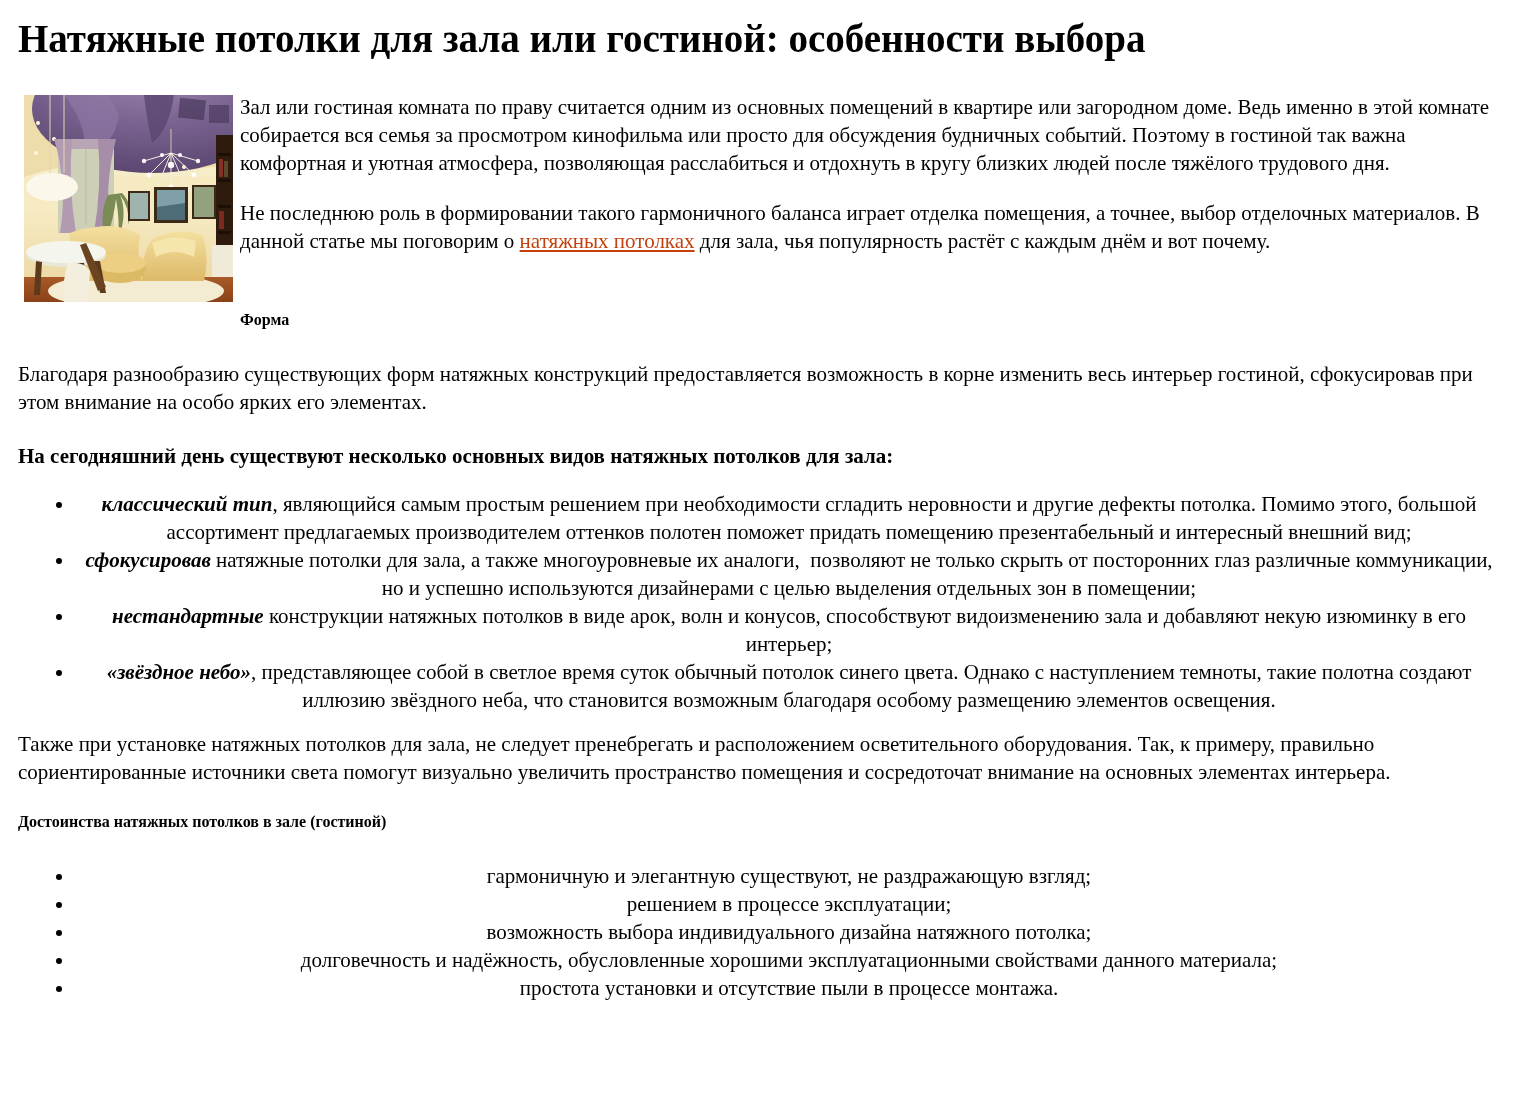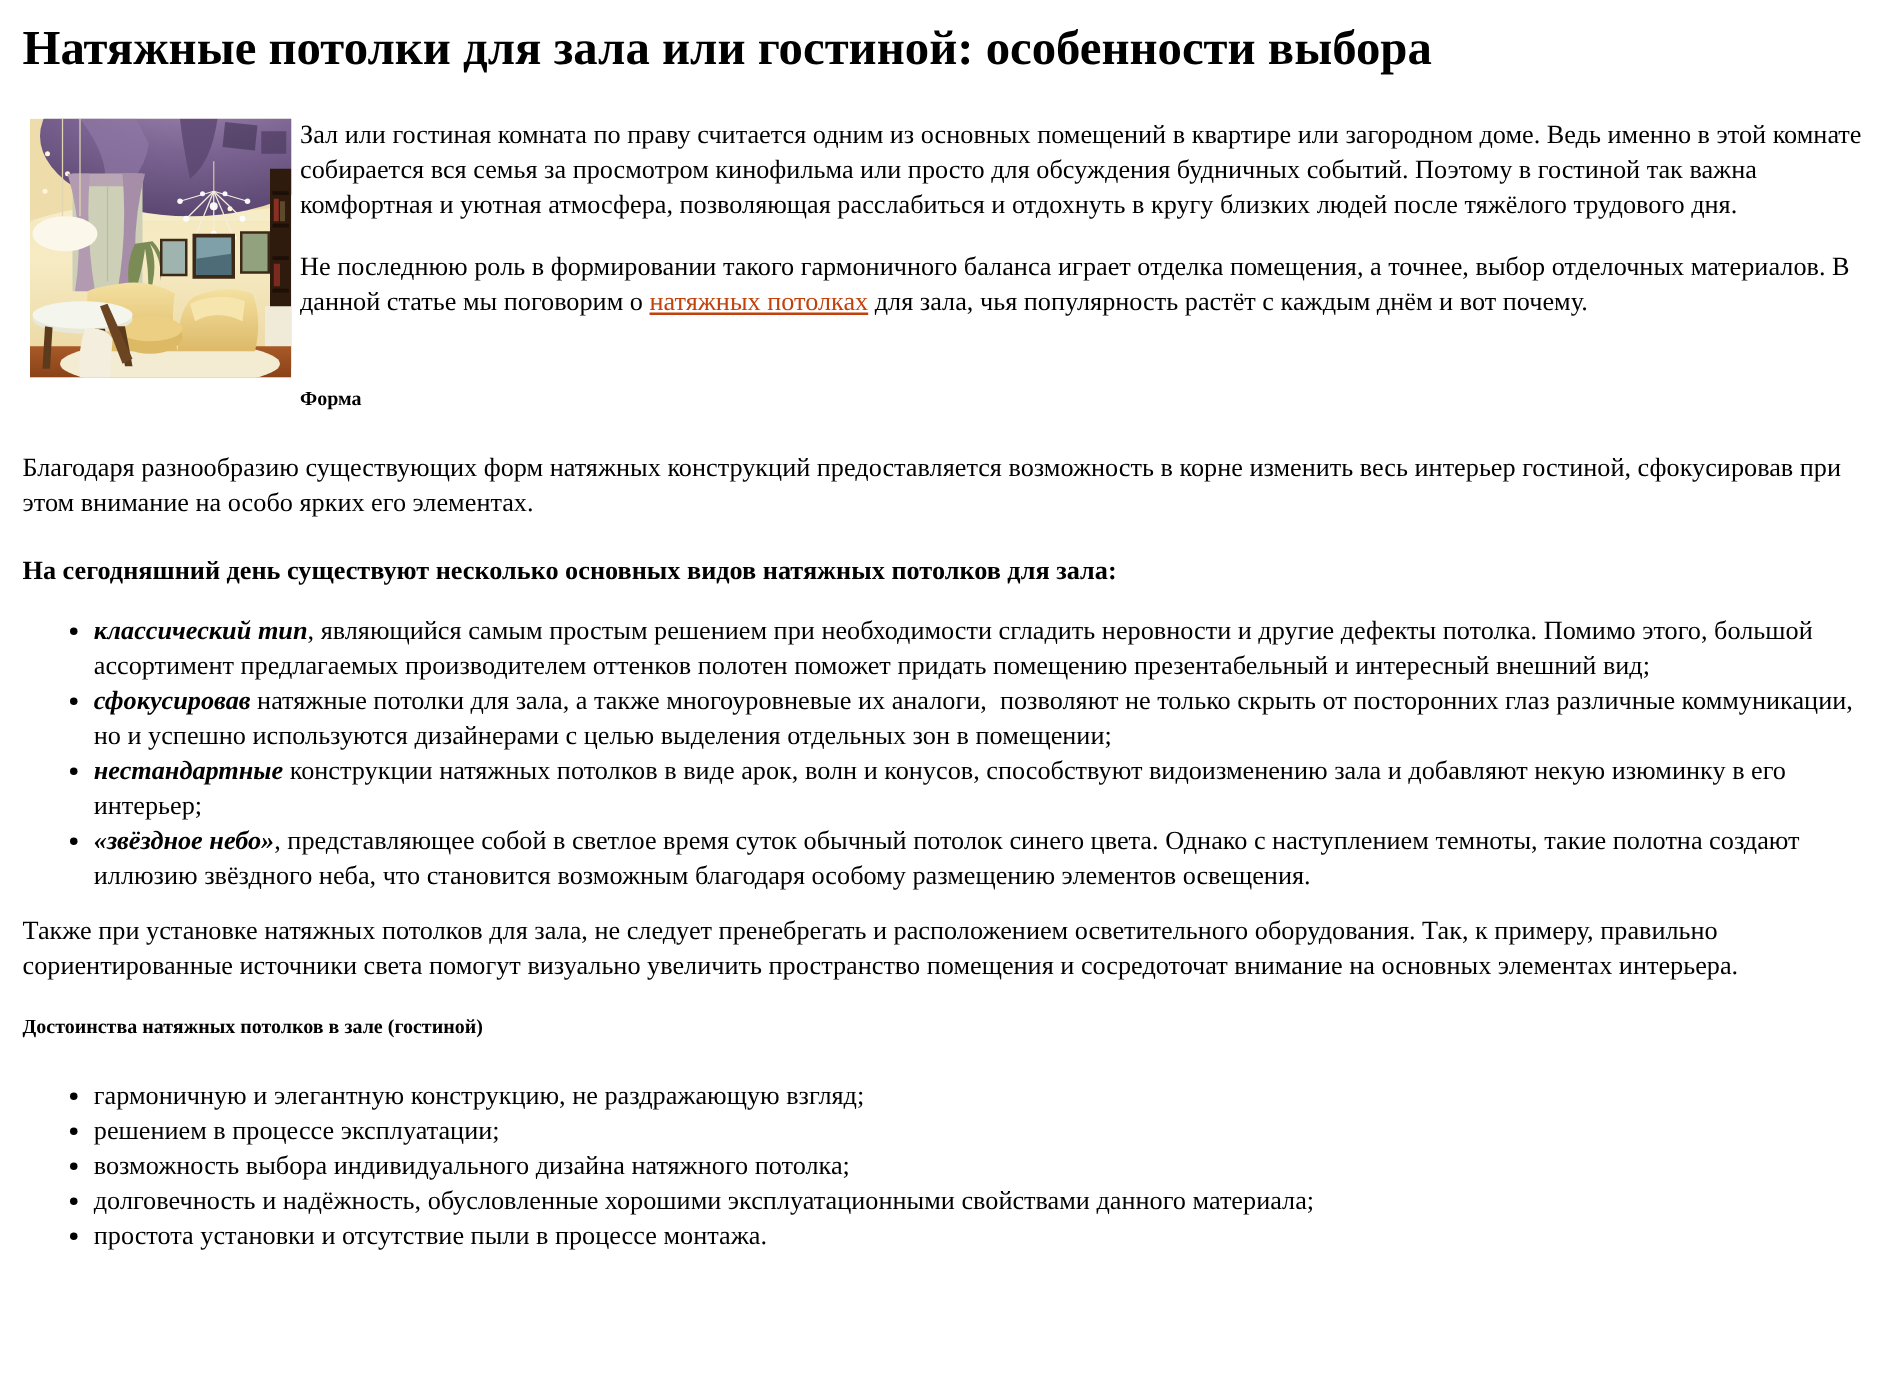--- a/index.html
+++ b/index.html
@@ -39,20 +39,21 @@
     display: block;
   }
   .photo svg { display: block; }
   .p-intro-2 { margin-top: 22px; }
   .p-form-2  { margin-top: 26px; font-weight: bold; }
   .p-lighting { margin-top: 16px; }
   .p-adv-intro { margin-top: 30px; }
   ul {
     margin: 0;
     padding-left: 57px;
+    text-align: center;
   }
   ul.types-list { margin-top: 20px; }
   ul.adv-list   { margin-top: 26px; }
   li { line-height: 28px; }
   .lead { font-weight: bold; font-style: italic; }
   a.body-link { color: #c2410c; text-decoration: underline; cursor: pointer; }
 </style>
 </head>
 <body>
 
@@ -200,20 +201,20 @@
     <li><span class="lead">нестандартные</span><span> конструкции натяжных потолков в виде арок, волн и конусов, способствуют видоизменению зала и добавляют некую изюминку в его интерьер;</span></li>
     <li><span class="lead">«звёздное небо»</span><span>, представляющее собой в светлое время суток обычный потолок синего цвета. Однако с наступлением темноты, такие полотна создают иллюзию звёздного неба, что становится возможным благодаря особому размещению элементов освещения.</span></li>
   </ul>
 
   <p class="p-lighting">Также при установке натяжных потолков для зала, не следует пренебрегать и расположением осветительного оборудования. Так, к примеру, правильно сориентированные источники света помогут визуально увеличить пространство помещения и сосредоточат внимание на основных элементах интерьера.</p>
 
   <h2 class="adv-heading">Достоинства натяжных потолков в зале (гостиной)</h2>
 
 
   <ul class="adv-list">
-    <li>гармоничную и элегантную конструкцию, не раздражающую взгляд;</li>
+    <li>гармоничную и элегантную существуют, не раздражающую взгляд;</li>
     <li>решением в процессе эксплуатации;</li>
     <li>возможность выбора индивидуального дизайна натяжного потолка;</li>
     <li>долговечность и надёжность, обусловленные хорошими эксплуатационными свойствами данного материала;</li>
     <li>простота установки и отсутствие пыли в процессе монтажа.</li>
   </ul>
 
 </article>
 
 </body></html>

